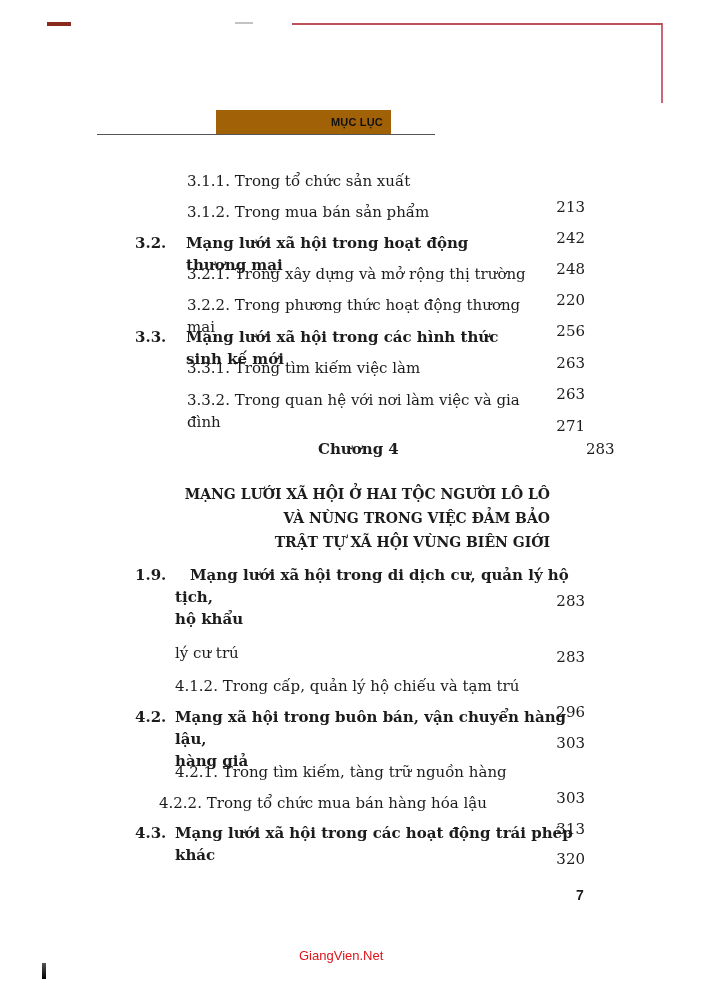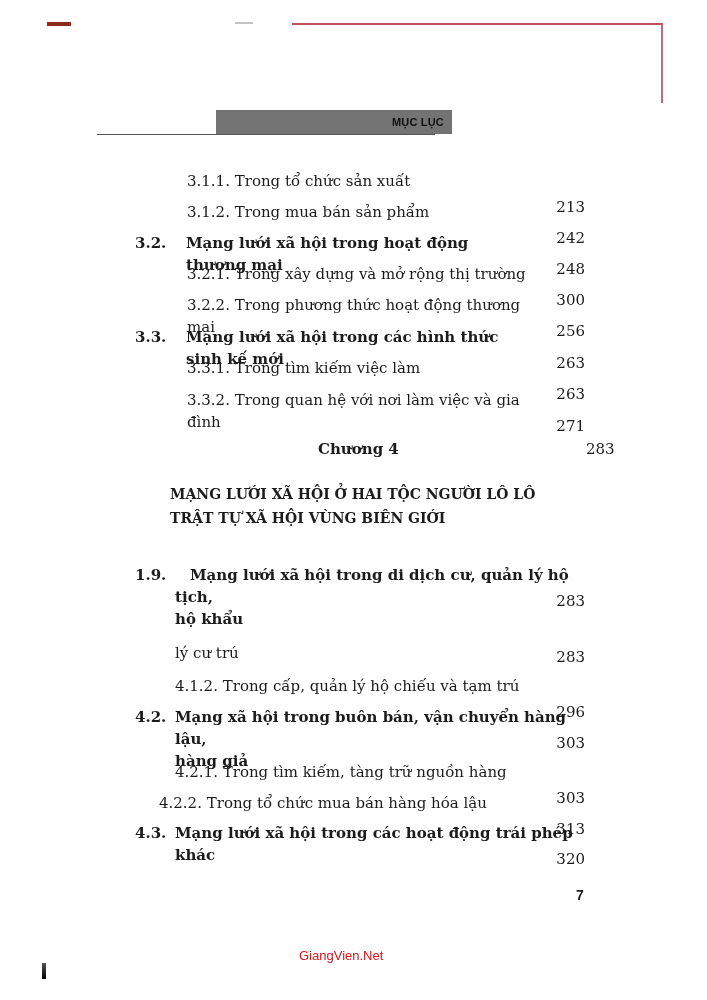--- a/index.html
+++ b/index.html
@@ -5,41 +5,41 @@
     html, body { margin:0; padding:0; }
     body {
       width:707px; height:1000px; background:#ffffff; position:relative; overflow:hidden;
       font-family: "DejaVu Serif", "Liberation Serif", serif; color:#1c1c1c;
     }
     .top-mark-left { position:absolute; left:47px; top:22px; width:24px; height:4px; background:#8a2a1a; }
     .top-line { position:absolute; left:292px; top:23px; width:370px; height:2px; background:#b23040; opacity:0.85; }
     .top-dots { position:absolute; left:235px; top:22px; width:18px; height:2px; background:#888; opacity:0.5; }
     .right-edge { position:absolute; left:661px; top:23px; width:2px; height:80px; background:#c04050; opacity:0.8; }
     .header-bar {
-      position:absolute; left:216px; top:110px; width:236px; height:24px;
-      background:#737373; display:flex; align-items:center; justify-content:flex-end; padding-right:0;
+      position:absolute; left:216px; top:110px; width:175px; height:24px;
+      background:#a16207; display:flex; align-items:center; justify-content:flex-end; padding-right:0;
     }
     .header-title {
       font-family:"Liberation Sans", sans-serif; font-weight:bold; font-size:11px; letter-spacing:0.2px;
       margin-right:8px; color:#111;
     }
     .header-rule { position:absolute; left:97px; top:134px; width:338px; height:1px; background:#555; }
     .toc { position:absolute; left:135px; top:0; width:460px; }
     .row {
       position:absolute; left:0; width:460px; font-size:15px; line-height:22px;
     }
     .row .num { position:absolute; left:0; }
     .row .text { position:absolute; left:51px; width:340px; }
     .row.sub .text { left:52px; }
     .row .page { position:absolute; right:10px; text-align:right;margin-top:26px; }
     .row.bold { font-weight:bold; }
     .chapter-label { position:absolute; left:318px; top:440px; font-weight:bold; font-size:15px; }
     .chapter-page { position:absolute; left:586px; top:440px; font-size:15px; }
     .chapter-title {
-      position:absolute; left:170px; width:380px; text-align:left; font-weight:bold; font-size:14px; line-height:24px; top:482px;
+      position:absolute; left:170px; width:380px; text-align:right; font-weight:bold; font-size:14px; line-height:24px; top:482px;
     }
     .page-number { position:absolute; left:576px; top:887px; font-family:"Liberation Sans", sans-serif; font-weight:bold; font-size:14px; }
     .watermark { position:absolute; left:299px; top:948px; font-family:"Liberation Sans", sans-serif; font-size:13px; color:#e0141a; }
     .bottom-mark { position:absolute; left:42px; top:963px; width:4px; height:16px; background:linear-gradient(#555,#000); }
   </style>
 </head>
 <body>
 
 <div class="top-mark-left"></div>
 <div class="top-dots"></div>
@@ -60,21 +60,21 @@
     <span class="text">3.1.2. Trong mua bán sản phẩm</span>
     <span class="page">242</span>
   </div>
   <div class="row bold" style="top:232px">
     <span class="num">3.2.</span>
     <span class="text">Mạng lưới xã hội trong hoạt động thương mại</span>
     <span class="page" style="font-weight:normal">248</span>
   </div>
   <div class="row sub" style="top:263px">
     <span class="text">3.2.1. Trong xây dựng và mở rộng thị trường</span>
-    <span class="page">300</span>
+    <span class="page">220</span>
   </div>
   <div class="row sub" style="top:294px">
     <span class="text">3.2.2. Trong phương thức hoạt động thương mại</span>
     <span class="page">256</span>
   </div>
   <div class="row bold" style="top:326px">
     <span class="num">3.3.</span>
     <span class="text">Mạng lưới xã hội trong các hình thức sinh kế mới</span>
     <span class="page" style="font-weight:normal">263</span>
   </div>
@@ -85,20 +85,21 @@
   <div class="row sub" style="top:389px">
     <span class="text">3.3.2. Trong quan hệ với nơi làm việc và gia đình</span>
     <span class="page">271</span>
   </div>
 </div>
 
 <div class="chapter-label">Chương 4</div>
 <div class="chapter-page">283</div>
 <div class="chapter-title">
   <div>MẠNG LƯỚI XÃ HỘI Ở HAI TỘC NGƯỜI LÔ LÔ</div>
+  <div>VÀ NÙNG TRONG VIỆC ĐẢM BẢO</div>
   <div>TRẬT TỰ XÃ HỘI VÙNG BIÊN GIỚI</div>
 </div>
 
 <div class="toc">
   <div class="row bold" style="top:564px">
     <span class="num">1.9.</span>
     <span class="text" style="left:40px;width:420px">
       <span style="padding-left:15px">Mạng lưới xã hội trong di dịch cư, quản lý hộ tịch,</span><br>
       <span>hộ khẩu</span>
     </span>

